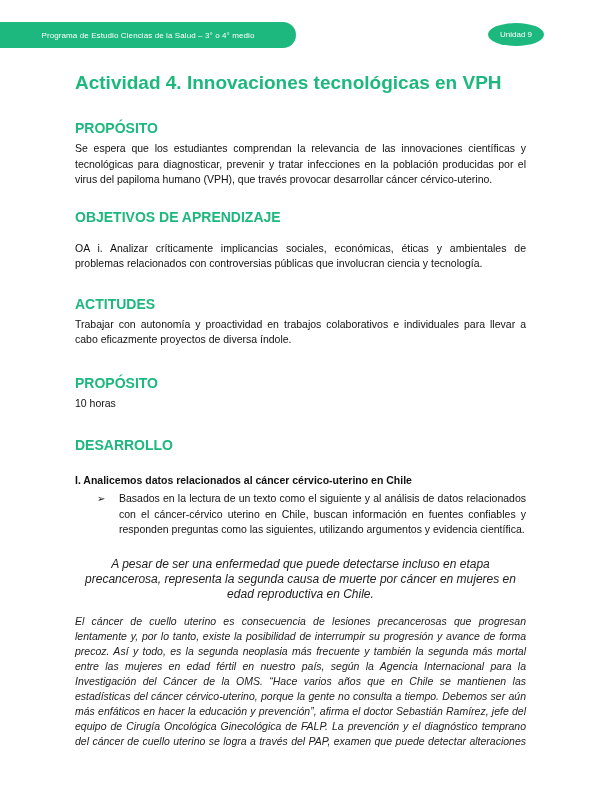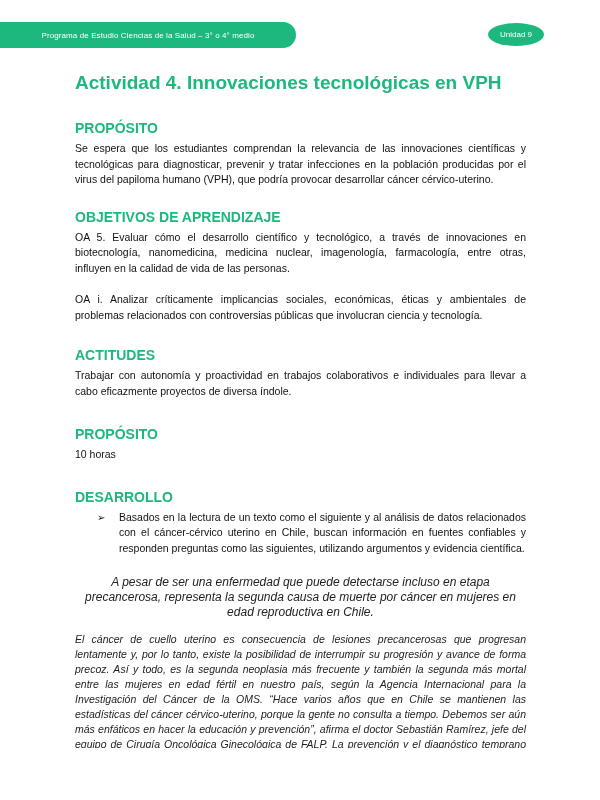--- a/index.html
+++ b/index.html
@@ -125,34 +125,34 @@
   </div>
   <div class="unit-badge">
     <span>Unidad 9</span>
   </div>
 
   <div class="content">
 
     <h1 class="doc-title">Actividad 4. Innovaciones tecnológicas en VPH</h1>
 
     <div class="sec-heading mt-proposito">PROPÓSITO</div>
-    <p class="body-text">Se espera que los estudiantes comprendan la relevancia de las innovaciones científicas y tecnológicas para diagnosticar, prevenir y tratar infecciones en la población producidas por el virus del papiloma humano (VPH), que podría provocar desarrollar cáncer cérvico-uterino.</p>
+    <p class="body-text">Se espera que los estudiantes comprendan la relevancia de las innovaciones científicas y tecnológicas para diagnosticar, prevenir y tratar infecciones en la población producidas por el virus del papiloma humano (VPH), que través provocar desarrollar cáncer cérvico-uterino.</p>
 
     <div class="sec-heading mt-objetivos">OBJETIVOS DE APRENDIZAJE</div>
-    <p class="body-text">OA 5. Evaluar cómo el desarrollo científico y tecnológico, a través de innovaciones en biotecnología, nanomedicina, medicina nuclear, imagenología, farmacología, entre otras, influyen en la calidad de vida de las personas.</p>
     <p class="body-text gap-para">OA i. Analizar críticamente implicancias sociales, económicas, éticas y ambientales de problemas relacionados con controversias públicas que involucran ciencia y tecnología.</p>
 
     <div class="sec-heading mt-actitudes">ACTITUDES</div>
     <p class="body-text">Trabajar con autonomía y proactividad en trabajos colaborativos e individuales para llevar a cabo eficazmente proyectos de diversa índole.</p>
 
     <div class="sec-heading mt-duracion">PROPÓSITO</div>
     <p class="body-text">10 horas</p>
 
     <div class="sec-heading mt-desarrollo">DESARROLLO</div>
 
+    <div class="subtitle">I. Analicemos datos relacionados al cáncer cérvico-uterino en Chile</div>
 
     <div class="bullet-row">
       <span class="bullet-marker">➢</span>
       <p class="body-text bullet-text">Basados en la lectura de un texto como el siguiente y al análisis de datos relacionados con el cáncer-cérvico uterino en Chile, buscan información en fuentes confiables y responden preguntas como las siguientes, utilizando argumentos y evidencia científica.</p>
     </div>
 
     <p class="quote-centered">A pesar de ser una enfermedad que puede detectarse incluso en etapa precancerosa, representa la segunda causa de muerte por cáncer en mujeres en edad reproductiva en Chile.</p>
 
     <p class="quote-body">El cáncer de cuello uterino es consecuencia de lesiones precancerosas que progresan lentamente y, por lo tanto, existe la posibilidad de interrumpir su progresión y avance de forma precoz. Así y todo, es la segunda neoplasia más frecuente y también la segunda más mortal entre las mujeres en edad fértil en nuestro país, según la Agencia Internacional para la Investigación del Cáncer de la OMS. “Hace varios años que en Chile se mantienen las estadísticas del cáncer cérvico-uterino, porque la gente no consulta a tiempo. Debemos ser aún más enfáticos en hacer la educación y prevención”, afirma el doctor Sebastián Ramírez, jefe del equipo de Cirugía Oncológica Ginecológica de FALP. La prevención y el diagnóstico temprano del cáncer de cuello uterino se logra a través del PAP, examen que puede detectar alteraciones celulares causadas por la infección del Virus Papiloma Humano (VPH), el responsable de la enfermedad.</p>
 

